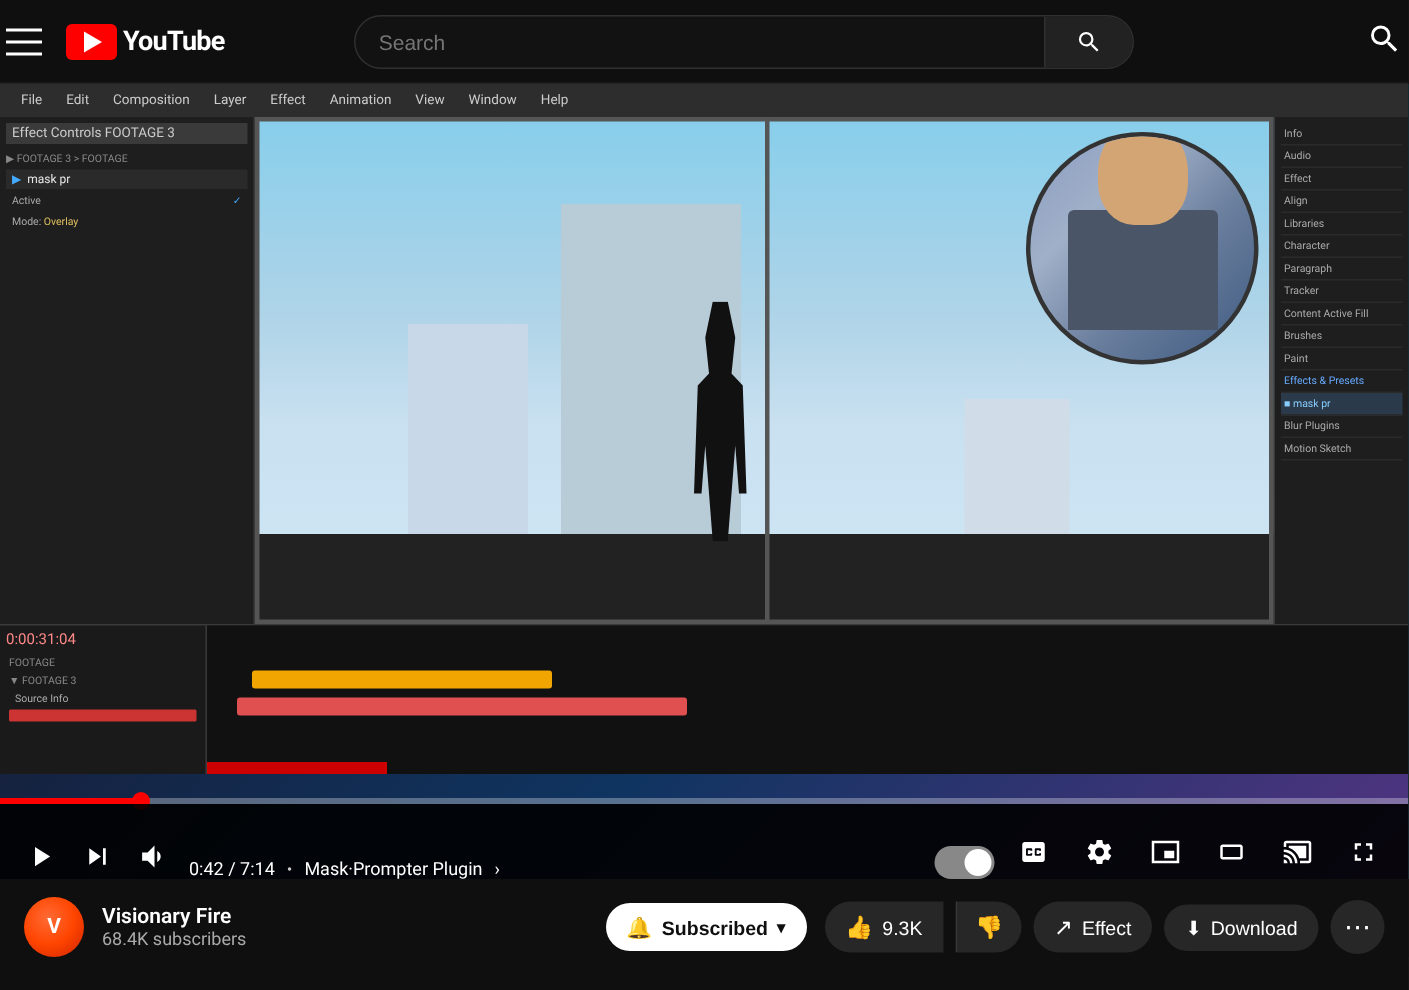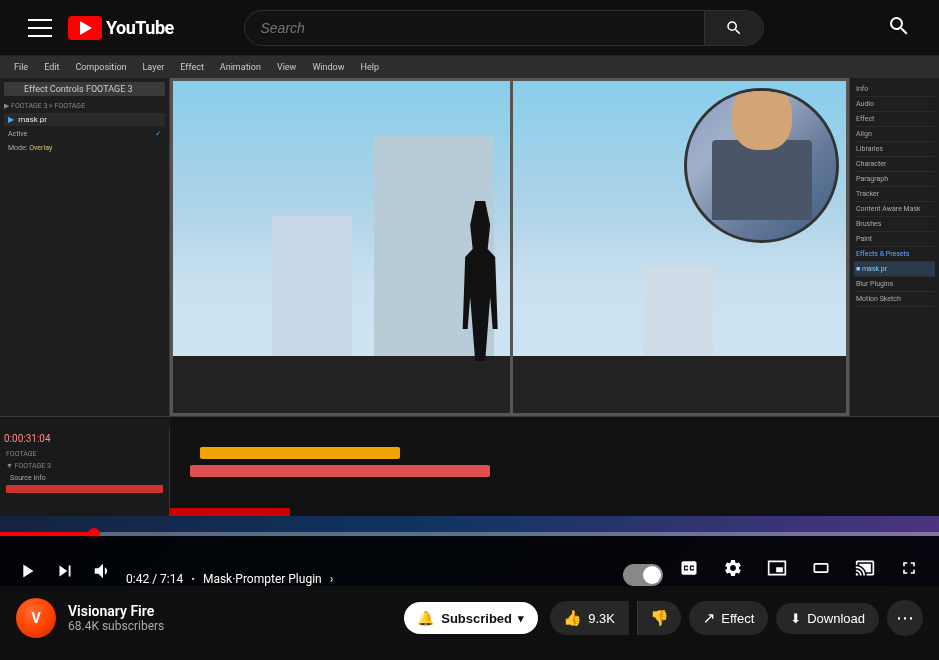--- a/index.html
+++ b/index.html
@@ -11,21 +11,21 @@
       color: #fff;
       overflow: hidden;
     }
 
     
     #header {
       display: flex;
       align-items: center;
       height: 56px;
       background: #0f0f0f;
-      padding: 0 28px;
+      padding: 0 4px;
       gap: 16px;
       border-bottom: 1px solid #222;
     }
     #menu-icon {
       width: 24px; height: 24px;
       display: flex; flex-direction: column; justify-content: space-around;
       cursor: pointer;
     }
     #menu-icon span {
       display: block; width: 100%; height: 2px; background: #fff;
@@ -66,21 +66,20 @@
       background: #121212;
     }
     #search-input {
       flex: 1;
       background: transparent;
       border: none;
       outline: none;
       color: #fff;
       font-size: 14px;
       padding: 8px 16px;
-      font-style: italic;
     }
     #search-button {
       background: #222;
       border: none;
       padding: 8px 20px;
       cursor: pointer;
       border-left: 1px solid #303030;
       display: flex; align-items: center;
     }
     #search-button svg { fill: #fff; }
@@ -135,21 +134,21 @@
       width: 170px;
       background: #1e1e1e;
       border-right: 1px solid #3a3a3a;
       font-size: 8px;
       color: #ccc;
       padding: 4px;
       overflow: hidden;
     }
     #ae-left-panel .panel-title {
       background: #3a3a3a;
-      padding: 2px 20px;
+      padding: 2px 4px;
       margin-bottom: 4px;
       font-size: 9px;
     }
     #ae-center {
       flex: 1;
       background: #000;
       position: relative;
       overflow: hidden;
     }
     
@@ -249,26 +248,25 @@
       border-bottom: 1px solid #2a2a2a;
       cursor: pointer;
     }
     #ae-timeline {
       height: 100px;
       background: #1a1a1a;
       border-top: 1px solid #3a3a3a;
       display: flex;
     }
     #ae-timeline-left {
-      width: 170px;
+      width: 138px;
       border-right: 1px solid #3a3a3a;
       padding: 4px;
       font-size: 7px;
       color: #aaa;
-      margin-top: 12px;
     }
     #ae-timeline-right {
       flex: 1;
       background: #111;
       position: relative;
       overflow: hidden;
     }
     #timeline-bar {
       position: absolute;
       top: 30px; left: 30px;
@@ -562,21 +560,21 @@
         </div>
         <div id="ae-right-panel">
           <div class="r-item">Info</div>
           <div class="r-item">Audio</div>
           <div class="r-item">Effect</div>
           <div class="r-item">Align</div>
           <div class="r-item">Libraries</div>
           <div class="r-item">Character</div>
           <div class="r-item">Paragraph</div>
           <div class="r-item">Tracker</div>
-          <div class="r-item">Content Aware Mask</div>
+          <div class="r-item">Content Active Fill</div>
           <div class="r-item">Brushes</div>
           <div class="r-item">Paint</div>
           <div class="r-item" style="color:#6af;">Effects &amp; Presets</div>
           <div class="r-item" style="background:#2a3a4a;color:#8cf;">■ mask pr</div>
           <div class="r-item">Blur Plugins</div>
           <div class="r-item">Motion Sketch</div>
         </div>
       </div>
       <div id="ae-timeline">
         <div id="ae-timeline-left">

